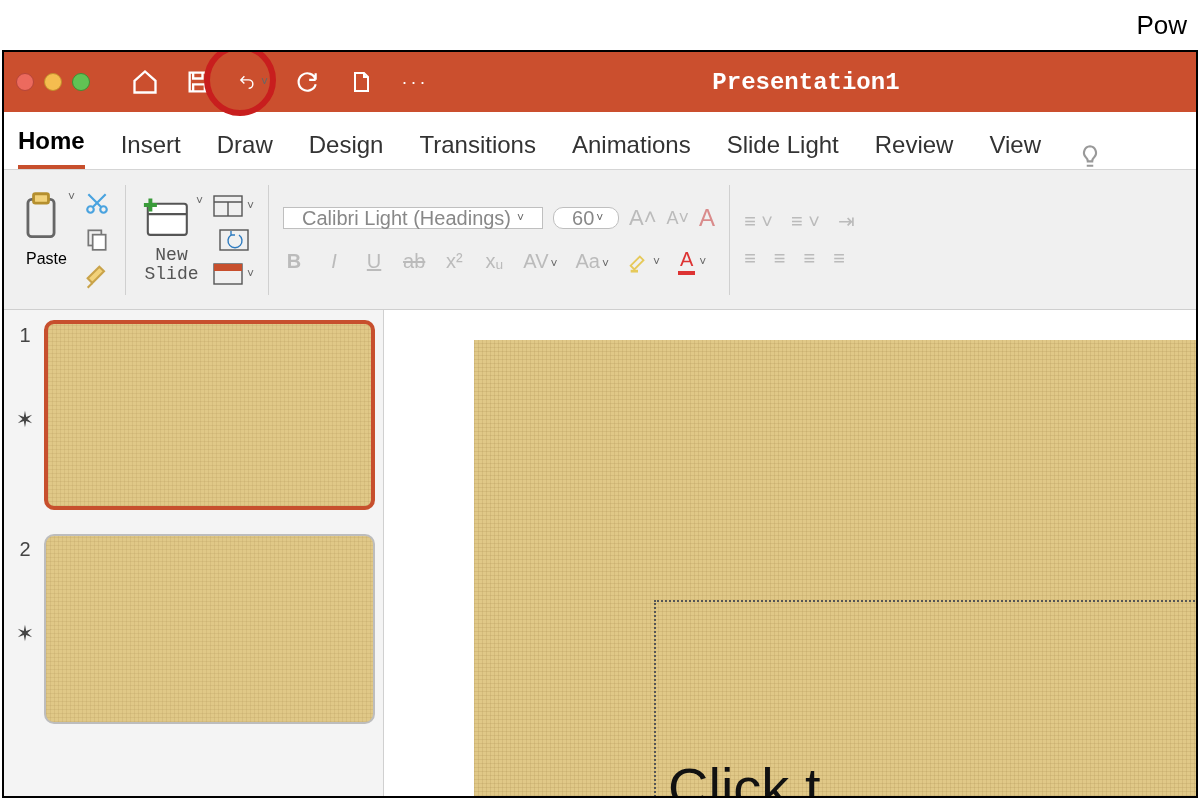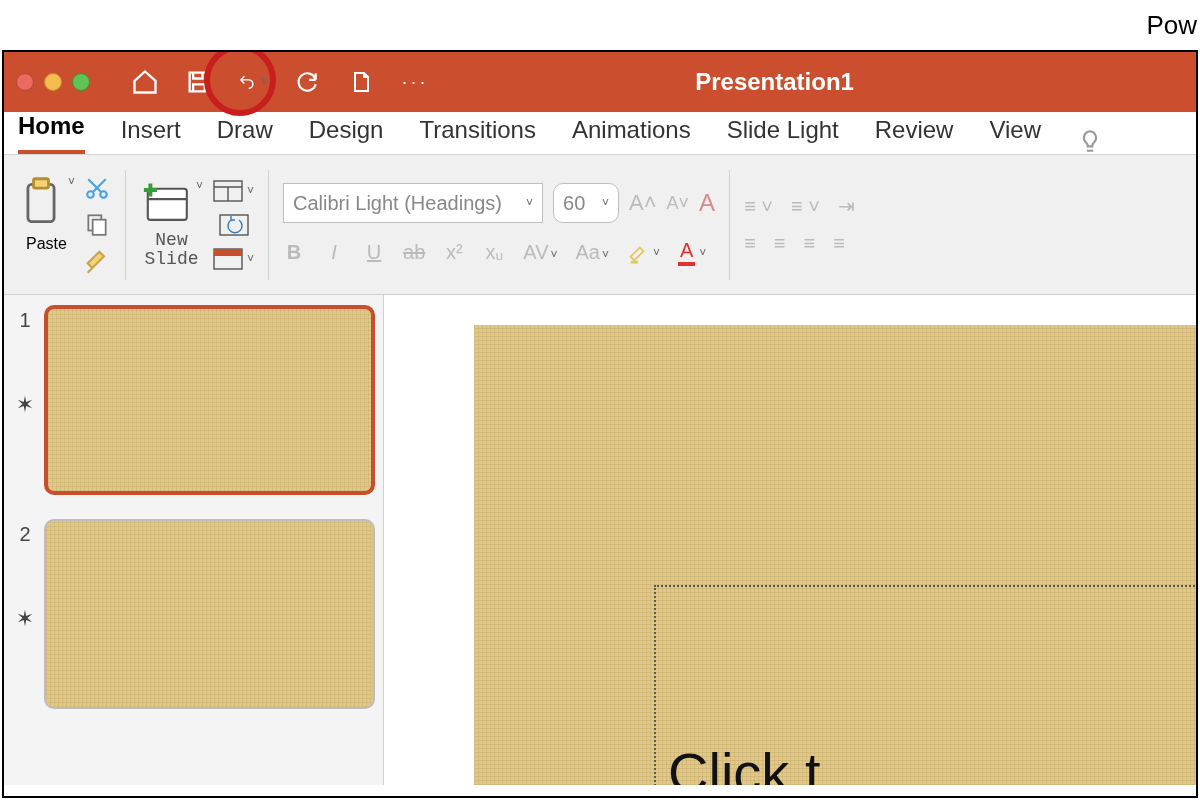--- a/index.html
+++ b/index.html
@@ -1,55 +1,55 @@
 <!DOCTYPE html>
 <html><head>
 <meta charset="utf-8">
 <style>
   * { box-sizing: border-box; margin: 0; padding: 0; font-family: -apple-system, "Segoe UI", Helvetica, Arial, sans-serif; }
   body { width: 1200px; height: 800px; background: #fff; overflow: hidden; position: relative; }
 
-  .top-strip { height: 50px; background: #fff; display:flex; align-items:center; justify-content:flex-end; padding-right:3px; font-size:26px; color:#000;}
+  .top-strip { height: 50px; background: #fff; display:flex; align-items:center; justify-content:flex-end; padding-right:13px; font-size:26px; color:#000;}
   .window-wrap { border: 2px solid #000; margin: 0 2px; height: 748px; overflow:hidden; }
 
   
   .titlebar { height: 60px; background: #cb4f2e; display:flex; align-items:center; padding: 0 12px; color:#fff; position:relative;}
   .traffic { display:flex; gap:10px; align-items:center; margin-right:40px;}
   .tl { width:18px; height:18px; border-radius:50%; }
   .tl.red { background:#ec6a5e; border:1px solid #b6453a;}
   .tl.yellow { background:#f5bd4f; border:1px solid #c28e2b;}
   .tl.green { background:#61c354; border:1px solid #3f8f34;}
   .qat { display:flex; align-items:center; gap:24px; }
   .qat .qbtn { width:30px; height:30px; display:flex; align-items:center; justify-content:center; color:#fff; }
   .qat svg { stroke:#fff; fill:none; stroke-width:2; }
-  .titlebar .title { position:absolute; left:50%; transform:translateX(60%); font-size:24px; font-weight:600; color:#fff; white-space:nowrap;}
+  .titlebar .title { position:absolute; left:50%; transform:translateX(60%); font-size:24px; font-weight:600; color:#fff; white-space:nowrap;font-family:Liberation Mono, monospace;}
   .annot-circle { position:absolute; width:72px; height:72px; border:6px solid #c81e1e; border-radius:50%; left:200px; top:-8px; pointer-events:none;}
 
   
-  .tabs { height:43px; background:#fff; display:flex; align-items:flex-end; padding: 0 14px; gap:36px; border-bottom:1px solid #d5d5d5; font-size:24px; color:#333;}
+  .tabs { height:58px; background:#fff; display:flex; align-items:flex-end; padding: 0 14px; gap:36px; border-bottom:1px solid #d5d5d5; font-size:24px; color:#333;}
   .tab { padding-bottom:10px; cursor:pointer; white-space:nowrap;}
   .tab.active { font-weight:700; color:#000; border-bottom:4px solid #c74f2d; }
   .tabs .bulb { width:26px; height:26px; color:#888; }
 
   
   .ribbon { height:140px; background:#f0f0f0; border-bottom:1px solid #cfcfcf; display:flex; align-items:center; padding:8px 14px; gap:14px;}
   .rgroup { display:flex; flex-direction:column; align-items:center; gap:4px; height:100%; justify-content:center;}
   .rgroup .lbl { font-size:18px; color:#555; }
   .sep { width:1px; height:110px; background:#d0d0d0; }
   .btnicon { display:flex; align-items:center; justify-content:center; }
   .ddarrow { font-size:12px; color:#666; margin-left:2px;}
   .mini-col { display:flex; flex-direction:column; gap:10px; }
 
   
   .paste-wrap{display:flex; align-items:flex-start; gap:8px;}
   .paste-main{display:flex;flex-direction:column;align-items:center;gap:4px;}
 
   
   .fontrow { display:flex; align-items:center; gap:10px;}
-  .selectbox { height:40px; border:1px solid #bfbfbf; background:#fff; display:flex; align-items:center; padding:0 9px; font-size:20px; color:#888;}
+  .selectbox { height:22px; border:1px solid #bfbfbf; background:#fff; display:flex; align-items:center; padding:0 18px; font-size:20px; color:#888;}
   .fontname { width:260px; justify-content:space-between;}
   .fontsize { width:66px; justify-content:space-between;border-radius:10px;}
   .grey { color:#bbb; }
   .btnrow { display:flex; align-items:center; gap:18px; font-size:20px; color:#bbb; margin-top:10px;}
   .btnrow .b { min-width:22px; text-align:center;}
 
   
   .workspace { display:flex; height:490px; background:#e9e9e9;}
   .thumbs { width:380px; background:#f4f4f4; border-right:1px solid #d0d0d0; padding:10px 8px; overflow:hidden;}
   .thumb-row { display:flex; gap:6px; margin-bottom:24px;}

